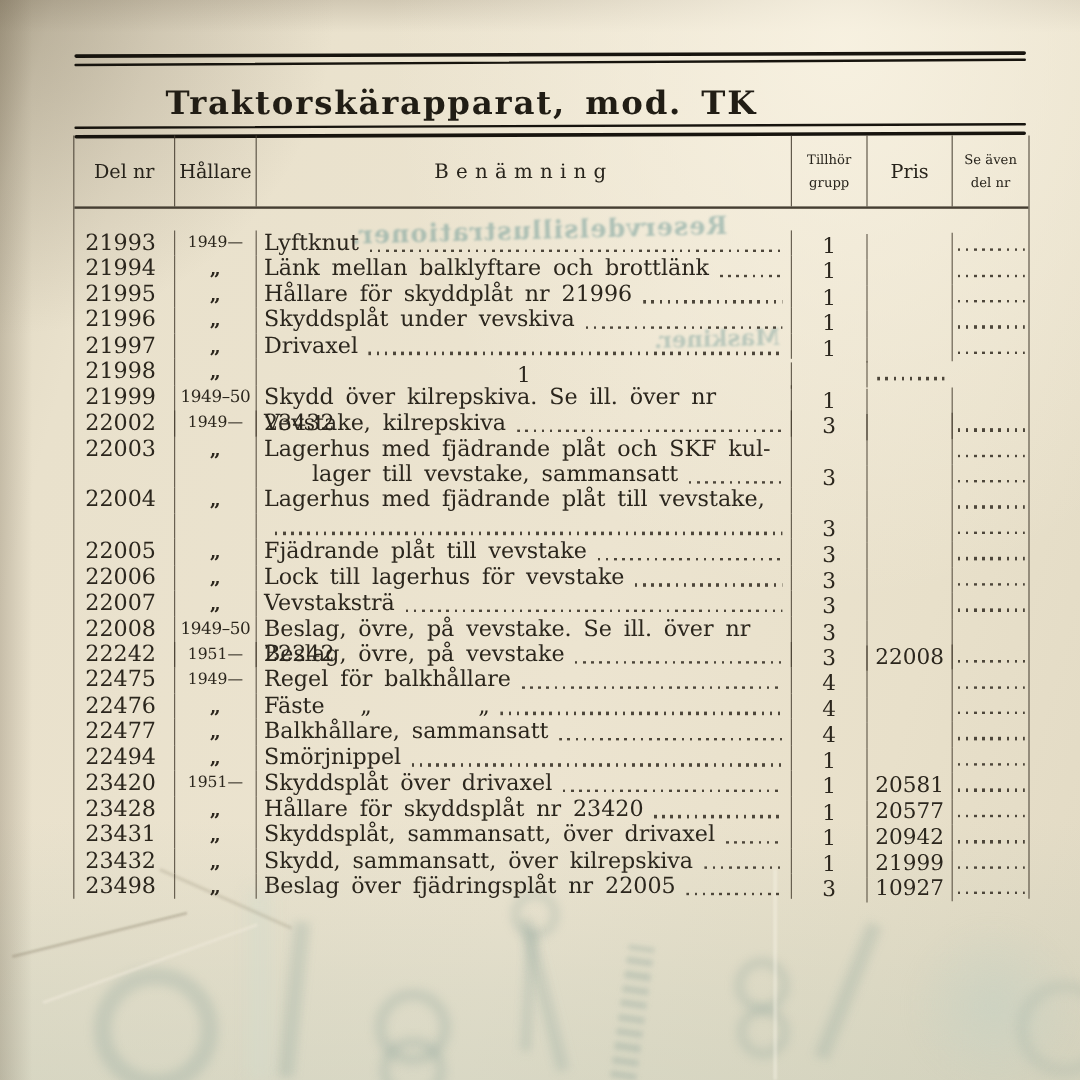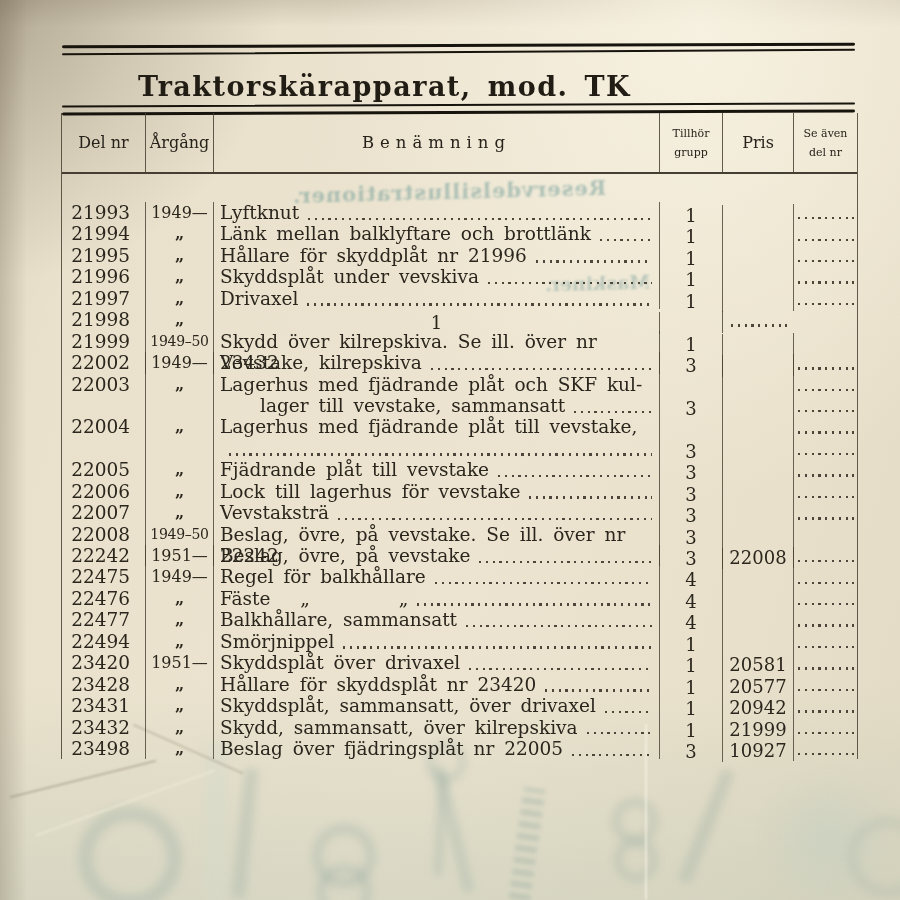--- a/index.html
+++ b/index.html
@@ -31,27 +31,27 @@
   .table{position:absolute;left:61px;top:113px;width:795px;
          border-left:1px solid rgba(72,64,50,.85);border-right:1px solid rgba(72,64,50,.85);
          color:#2b261d;}
   .hdr,.tl{display:grid;grid-template-columns:84px 68px 446px 63px 71px 63px;}
   .hdr{height:59px;border-bottom:2px solid #453e32;}
   .hc{display:flex;flex-direction:column;justify-content:center;align-items:center;
       font-size:16px;line-height:19px;border-right:1px solid rgba(72,64,50,.85);color:#27231b;}
   .hc:last-child{border-right:none;}
   .hc .two{font-size:11px;}
   .hc-ben{letter-spacing:6px;font-size:16.5px;}
-  .tbody{padding-top:28px;}
+  .tbody{padding-top:18px;}
   .tl{height:21.45px;}
   .c{border-right:1px solid rgba(72,64,50,.8);font-size:18.5px;line-height:21.45px;
      white-space:nowrap;overflow:visible;}
   .c.pris{border-right:none;}
   .del{text-align:right;padding-right:15px;}
-  .arg{text-align:center;font-size:16px;}
+  .arg{text-align:center;font-size:13px;}
   .arg.sm{font-size:14px;letter-spacing:-.3px;}
   .arg.ditto{font-size:16px;font-weight:bold;}
   .ben{display:flex;padding:0 5px 0 6px;}
   .bt{word-spacing:4px;white-space:pre-wrap;}
   .bt.ind{padding-left:40px;text-align:right;}
   .leader{flex:1;align-self:flex-end;height:2.4px;margin:0 2px 3.5px 9px;min-width:8px;
           background:repeating-linear-gradient(90deg,#4d463a 0 2.2px,transparent 2.2px 6.8px);}
   .grupp{text-align:center;font-size:18px;position:relative;top:3px;}
   .se{text-align:center;font-size:18px;position:relative;top:2px;}
   .pris{display:flex;justify-content:center;}
@@ -91,21 +91,21 @@
   <div class="title">Traktorskärapparat, mod. TK</div>
   <div class="rule" style="top:104px;height:1.6px;transform:rotate(-.22deg);"></div>
   <div class="rule" style="top:110.5px;height:2.6px;transform:rotate(-.22deg);"></div>
 
   <div class="table">
     <div class="hdr">
       <div class="hc">
           <span>Del nr</span>
         </div>
       <div class="hc">
-          <span>Årgång</span>
+          <span>Hållare</span>
         </div>
       <div class="hc hc-ben">
           <span>Benämning</span>
         </div>
       <div class="hc">
         <span class="two">Tillhör</span>
         <span class="two">grupp</span>
       </div>
       <div class="hc">
           <span>Pris</span>

